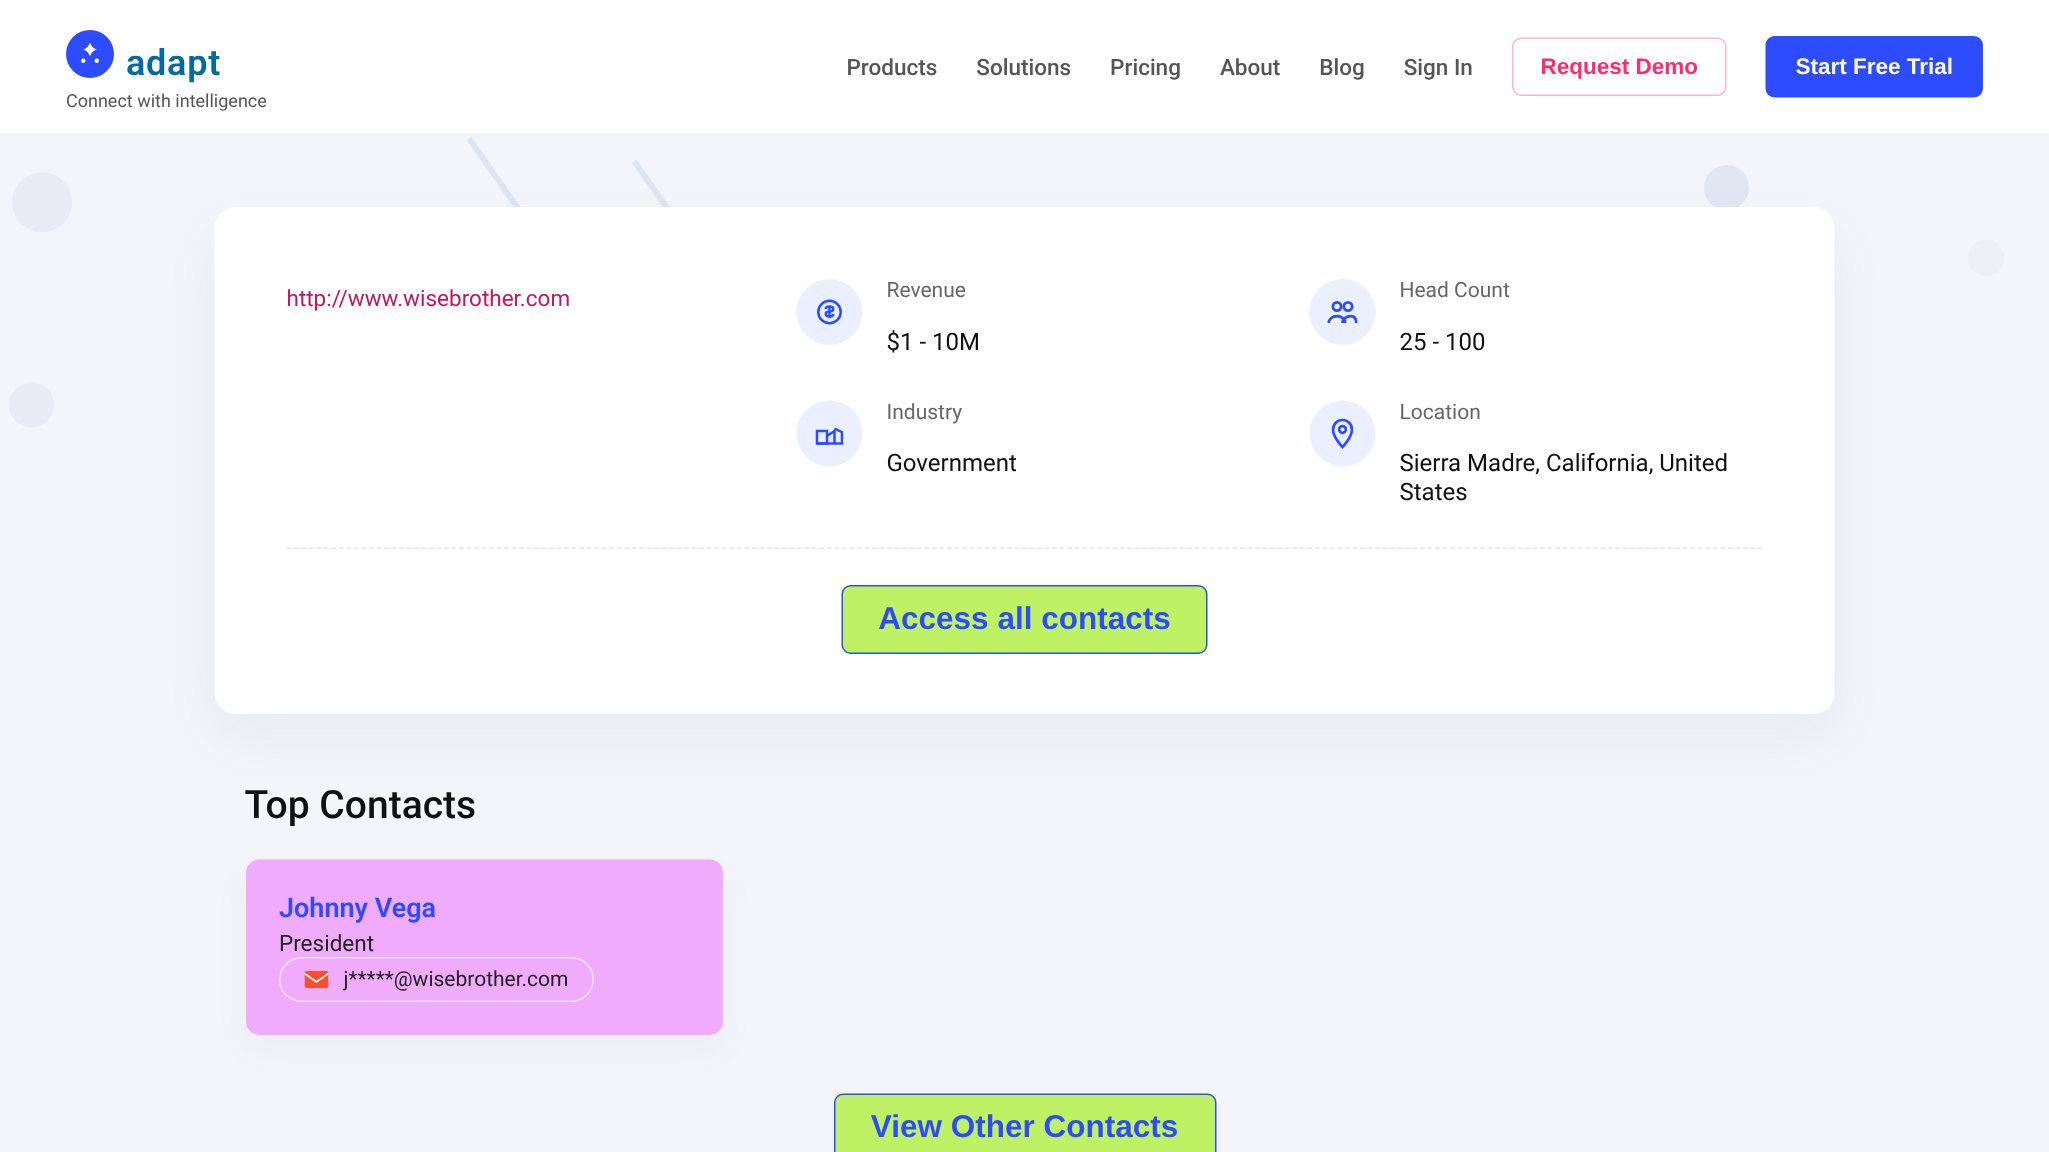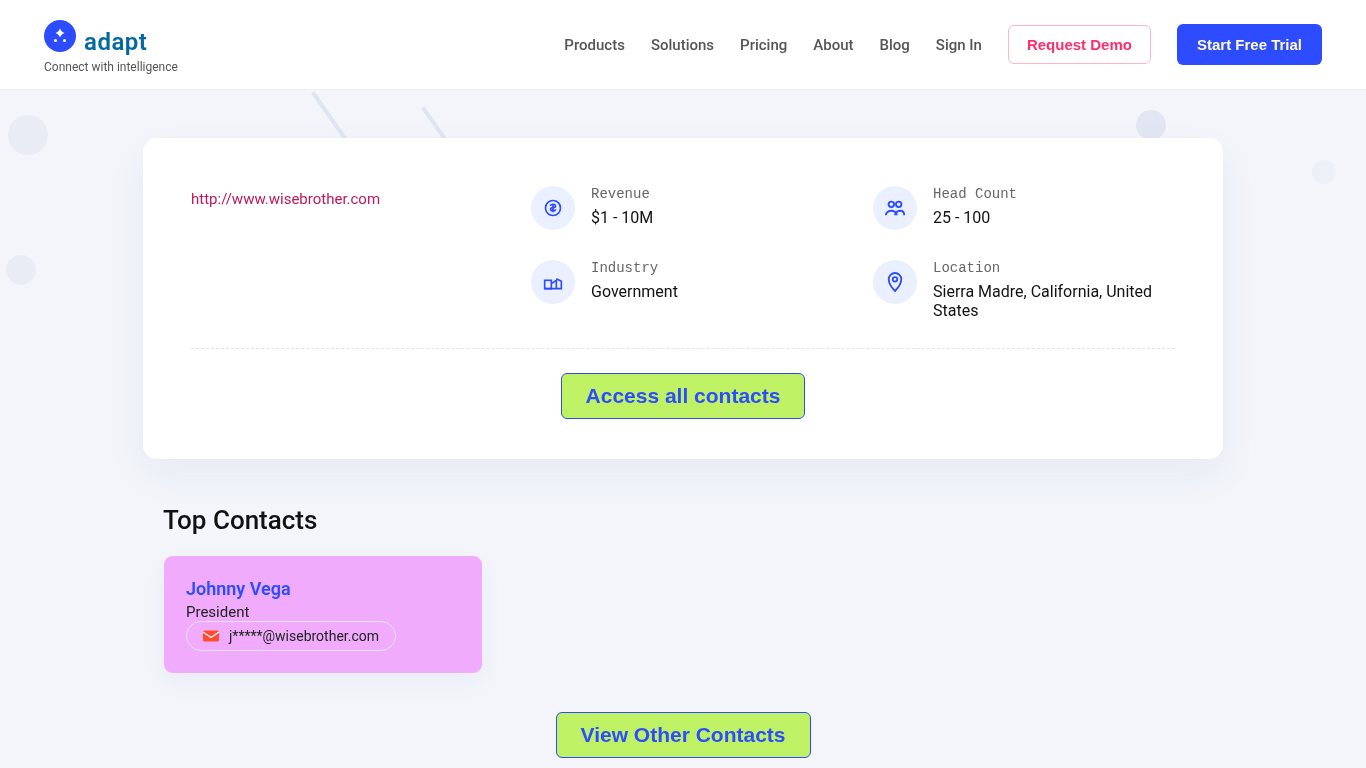--- a/index.html
+++ b/index.html
@@ -68,22 +68,22 @@
   .company-col { flex: 0 0 300px; }
   .company-name { font-size: 32px; font-weight: 500; color:#111; }
   .company-url { font-size: 15px; color:#be185d; text-decoration:none; display:inline-block; margin-top:4px; cursor:pointer;}
 
   .stats { flex:1; display:grid; grid-template-columns: 1fr 1fr; row-gap: 30px; column-gap:40px;}
   .stat { display:flex; gap:16px; align-items:flex-start;}
   .stat-icn {
     width:44px; height:44px; border-radius:50%; background:#eaf0ff;
     display:flex; align-items:center; justify-content:center; flex-shrink:0;
   }
-  .stat-label { font-size:14px; color:#666;font-family:Liberation Mono, monospace; }
-  .stat-value { font-size:16px; color:#111; margin-top:6px;}
+  .stat-label { font-size:14px; color:#666; }
+  .stat-value { font-size:16px; color:#111; margin-top:16px;}
 
   .card-btn-row { text-align:center; padding-top: 24px;}
 
   
   .section-title { font-size:26px; font-weight:500; margin: 46px 0 20px 20px; color:#111;}
   .contact-card {
     width: 320px; background:#f0abfc; border-radius:10px; border:1px solid #eef0f5;
     padding:22px 22px 22px; box-shadow: 0 10px 24px rgba(30,40,90,.04);
     margin-left: 20px;
   }

